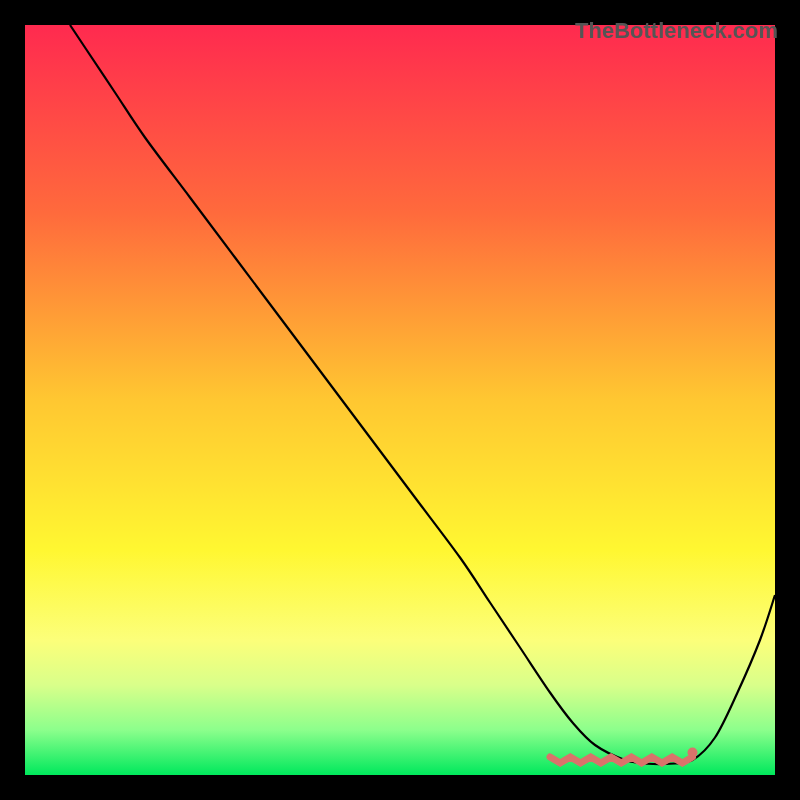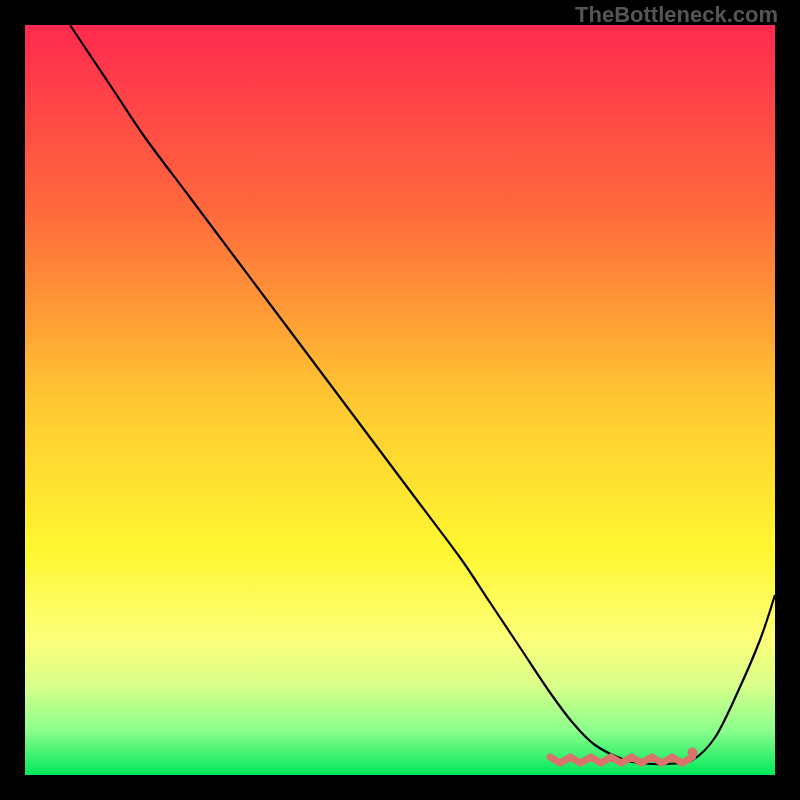--- a/index.html
+++ b/index.html
@@ -6,21 +6,21 @@
     margin: 0;
     padding: 0;
     width: 800px;
     height: 800px;
     background: #000000;
     position: relative;
     font-family: Arial, sans-serif;
   }
   .watermark {
     position: absolute;
-    top: 2px;
+    top: 18px;
     right: 22px;
     color: #555555;
     font-size: 22px;
     font-weight: bold;
     z-index: 10;
   }
   .plot-area {
     position: absolute;
     left: 25px;
     top: 25px;

